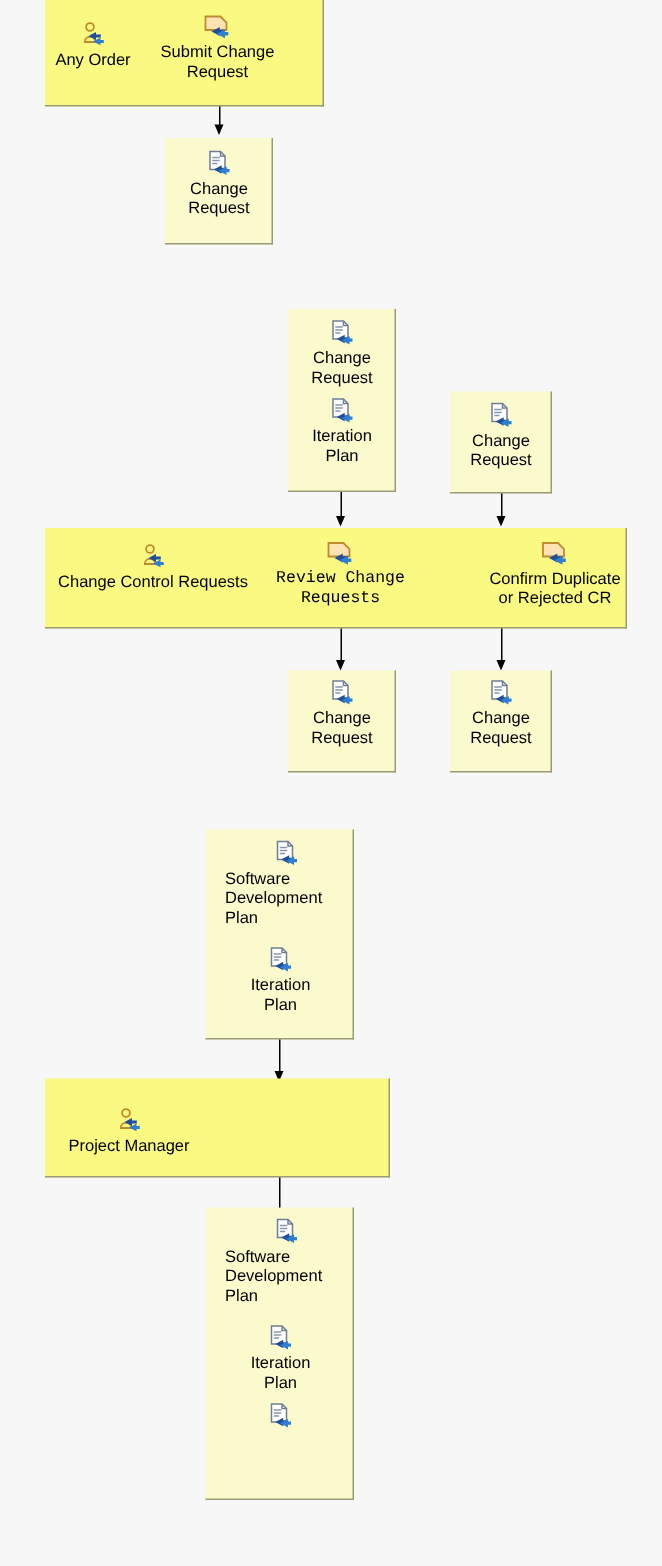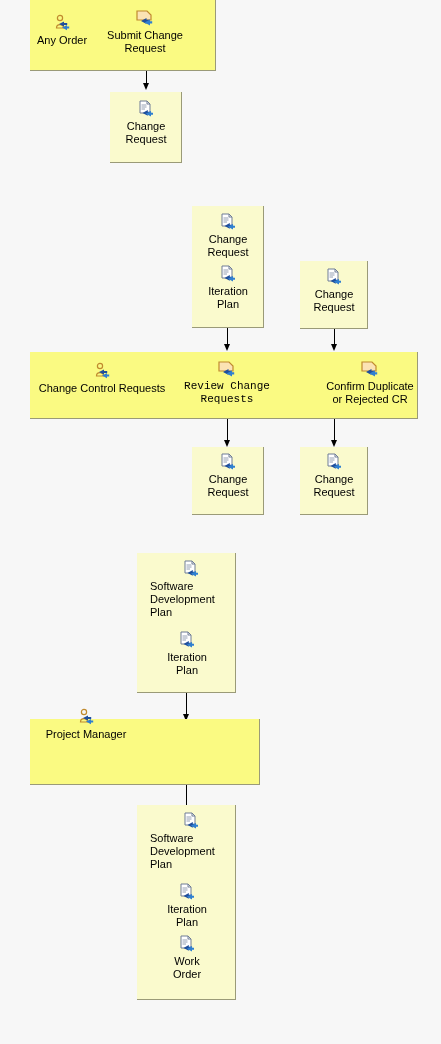--- a/index.html
+++ b/index.html
@@ -269,21 +269,21 @@
     </span>
     <span class="caption" style="white-space:pre-line;">Iteration
 Plan</span>
   </div>
 
   <div class="conn" style="left:186px; top:693px; height:22px;"></div>
   <div class="arrowhead" style="left:182.5px; top:714px;"></div>
 
   <div class="lane" style="left:30px; top:719px; width:230px; height:66px;"></div>
 
-  <div class="node" style="left:32px; top:708px; width:108px;">
+  <div class="node" style="left:32px; top:738px; width:108px;">
     <span class="ico">
       <svg viewBox="0 0 22 19" width="22" height="19">
         <circle cx="9" cy="4" r="2.6" fill="none" stroke="#c08a2e" stroke-width="1.2"></circle>
         <path d="M5.5 14 C5.5 9.5, 12.5 9.5, 12.5 14 Z" fill="none" stroke="#c08a2e" stroke-width="1.2"></path>
         <path d="M8 10 l5 -2.6 v1.6 h3.2 v2 h-3.2 v1.6 z" fill="#1f4f9c"></path>
         <path d="M16 13.6 l5 -2.6 v1.6 h2.2 v2 h-2.2 v1.6 z" fill="#2f7fd0" transform="translate(-5,0)"></path>
       </svg>
     </span>
     <span class="caption">Project Manager</span>
   </div>
@@ -323,17 +323,15 @@
   <div class="node wrapped" style="left:142px; top:935px; width:90px;">
     <span class="ico">
       <svg viewBox="0 0 22 19" width="22" height="19">
         <path d="M5 1 h7 l3 3 v9 h-10 z" fill="#ffffff" stroke="#6f7d95" stroke-width="1"></path>
         <path d="M12 1 v3 h3" fill="none" stroke="#6f7d95" stroke-width="1"></path>
         <path d="M6.5 5 h5 M6.5 7 h5 M6.5 9 h3.5" stroke="#8a96ac" stroke-width="0.9"></path>
         <path d="M7.5 13 l5.3 -2.9 v1.7 h3.3 v2.2 h-3.3 v1.8 z" fill="#1f4f9c"></path>
         <path d="M12.8 15.2 l5.2 -2.8 v1.7 h2 v2.1 h-2 v1.8 z" fill="#2f7fd0" transform="translate(-2,-1.4)"></path>
       </svg>
     </span>
-    <span class="caption" style="white-space:pre-line;">Work
-Order</span>
   </div>
 
 </div>
 
 </body></html>

